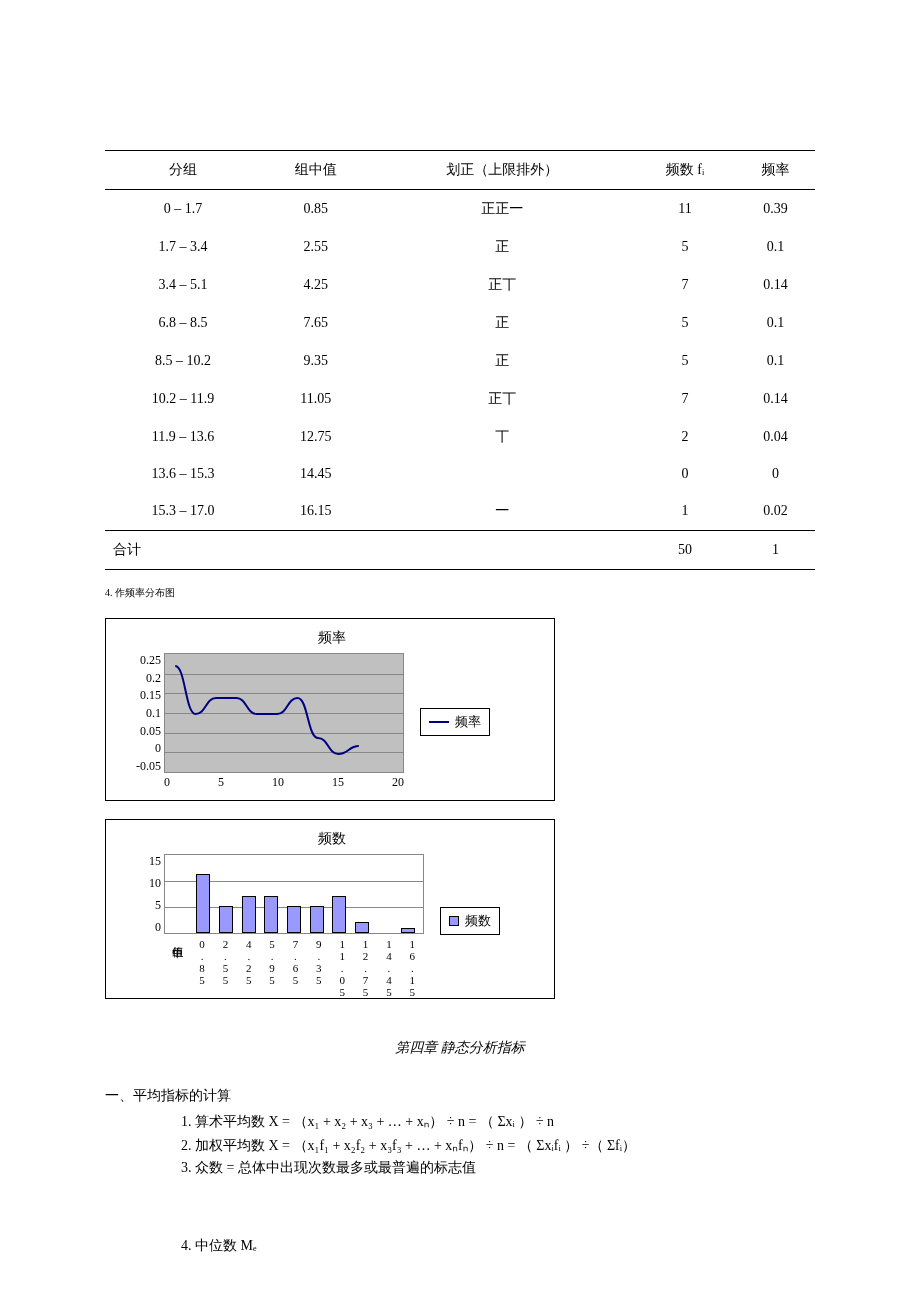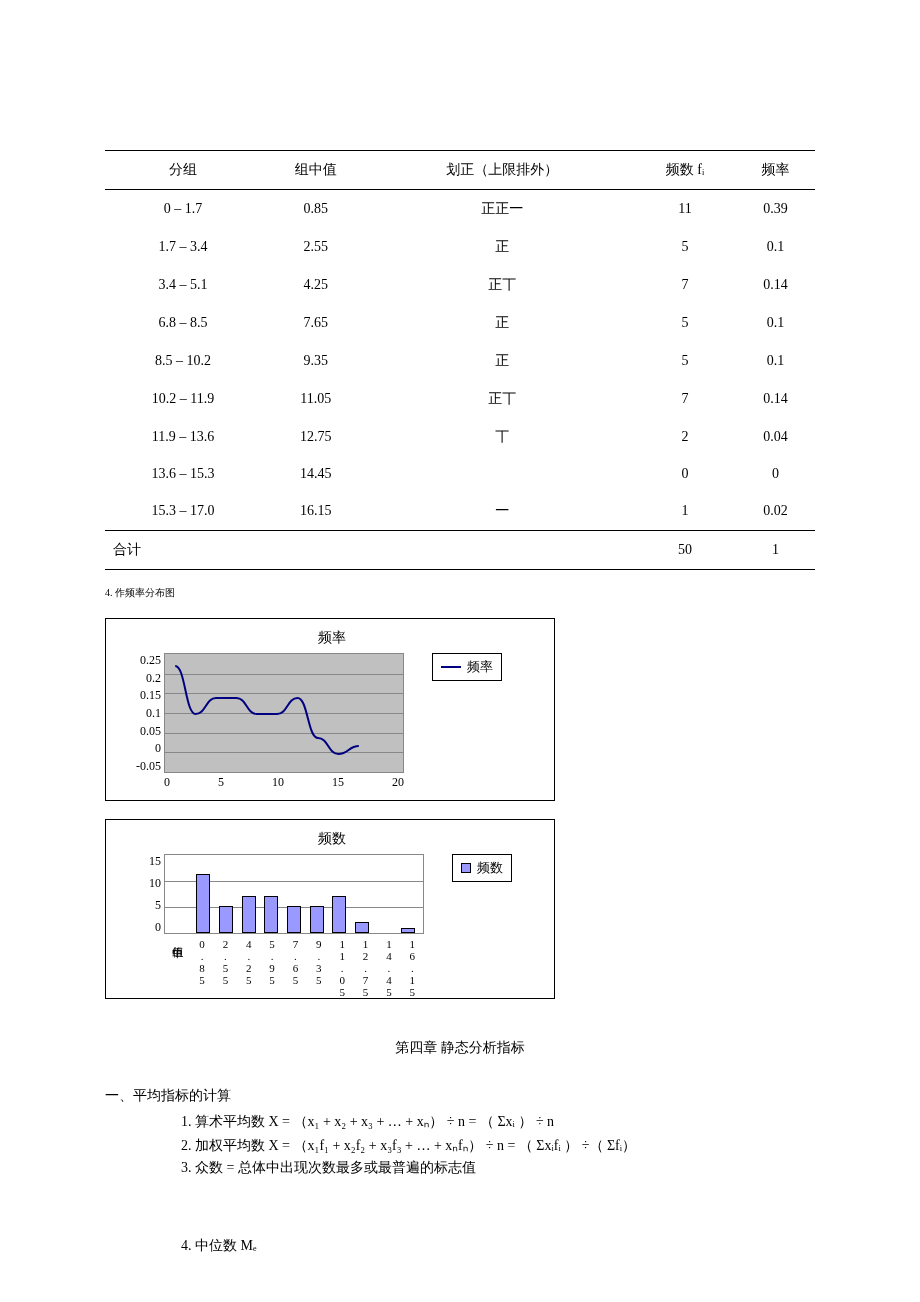--- a/index.html
+++ b/index.html
@@ -33,21 +33,21 @@
     .sec-label { margin-top: 16px; font-size: 10px; }
     .chart-box {
       border: 1px solid #000;
       background: #fff;
       margin-top: 18px;
       position: relative;
       width: 450px;
       padding: 10px 10px 10px 14px;
     }
     .chart-title { text-align: center; font-size: 14px; margin-bottom: 6px; }
-    .plot-row { display: flex; align-items: flex-start; gap: 28px; }
+    .plot-row { display: flex; align-items: center; gap: 16px; }
     .plot-area {
       background: #c0c0c0;
       border: 1px solid #888;
       position: relative;
       flex: 0 0 auto;
     }
     .legend {
       border: 1px solid #000;
       background: #fff;
       padding: 4px 8px;
@@ -89,20 +89,21 @@
       padding: 0 4px;
     }
     .bar {
       width: 14px; background: #9999ff; border: 1px solid #000;
     }
     .grid-h { position: absolute; left:0; right:0; border-top:1px solid #888; }
     .chapter {
       text-align: center;
       margin: 40px 0 30px 0;
       font-size: 14px;
+      font-style: italic;
     }
     .section-head { margin: 10px 0 6px 0; }
     .olist { margin-left: 90px; }
     .olist li { margin: 4px 0; font-family: Liberation Serif, serif; }
     ol { list-style: decimal; }
     .median { margin-left: 90px; margin-top: 60px; }
     .wrap-line { position: relative; margin-left: 44px; }
     svg.line-plot { position:absolute; top:0; left:0; }
   </style>
 </head>

